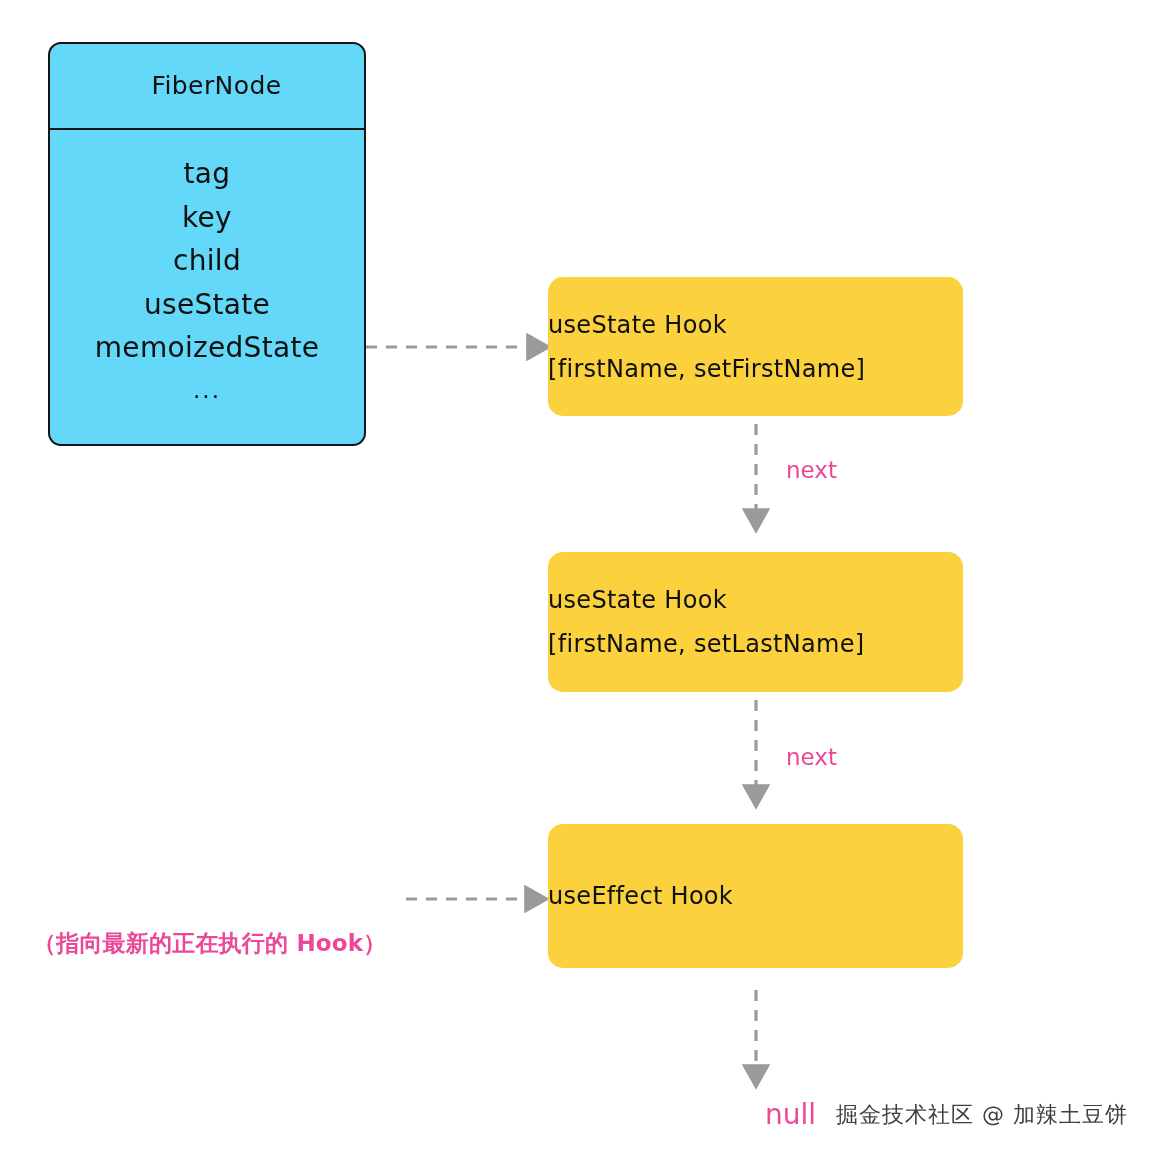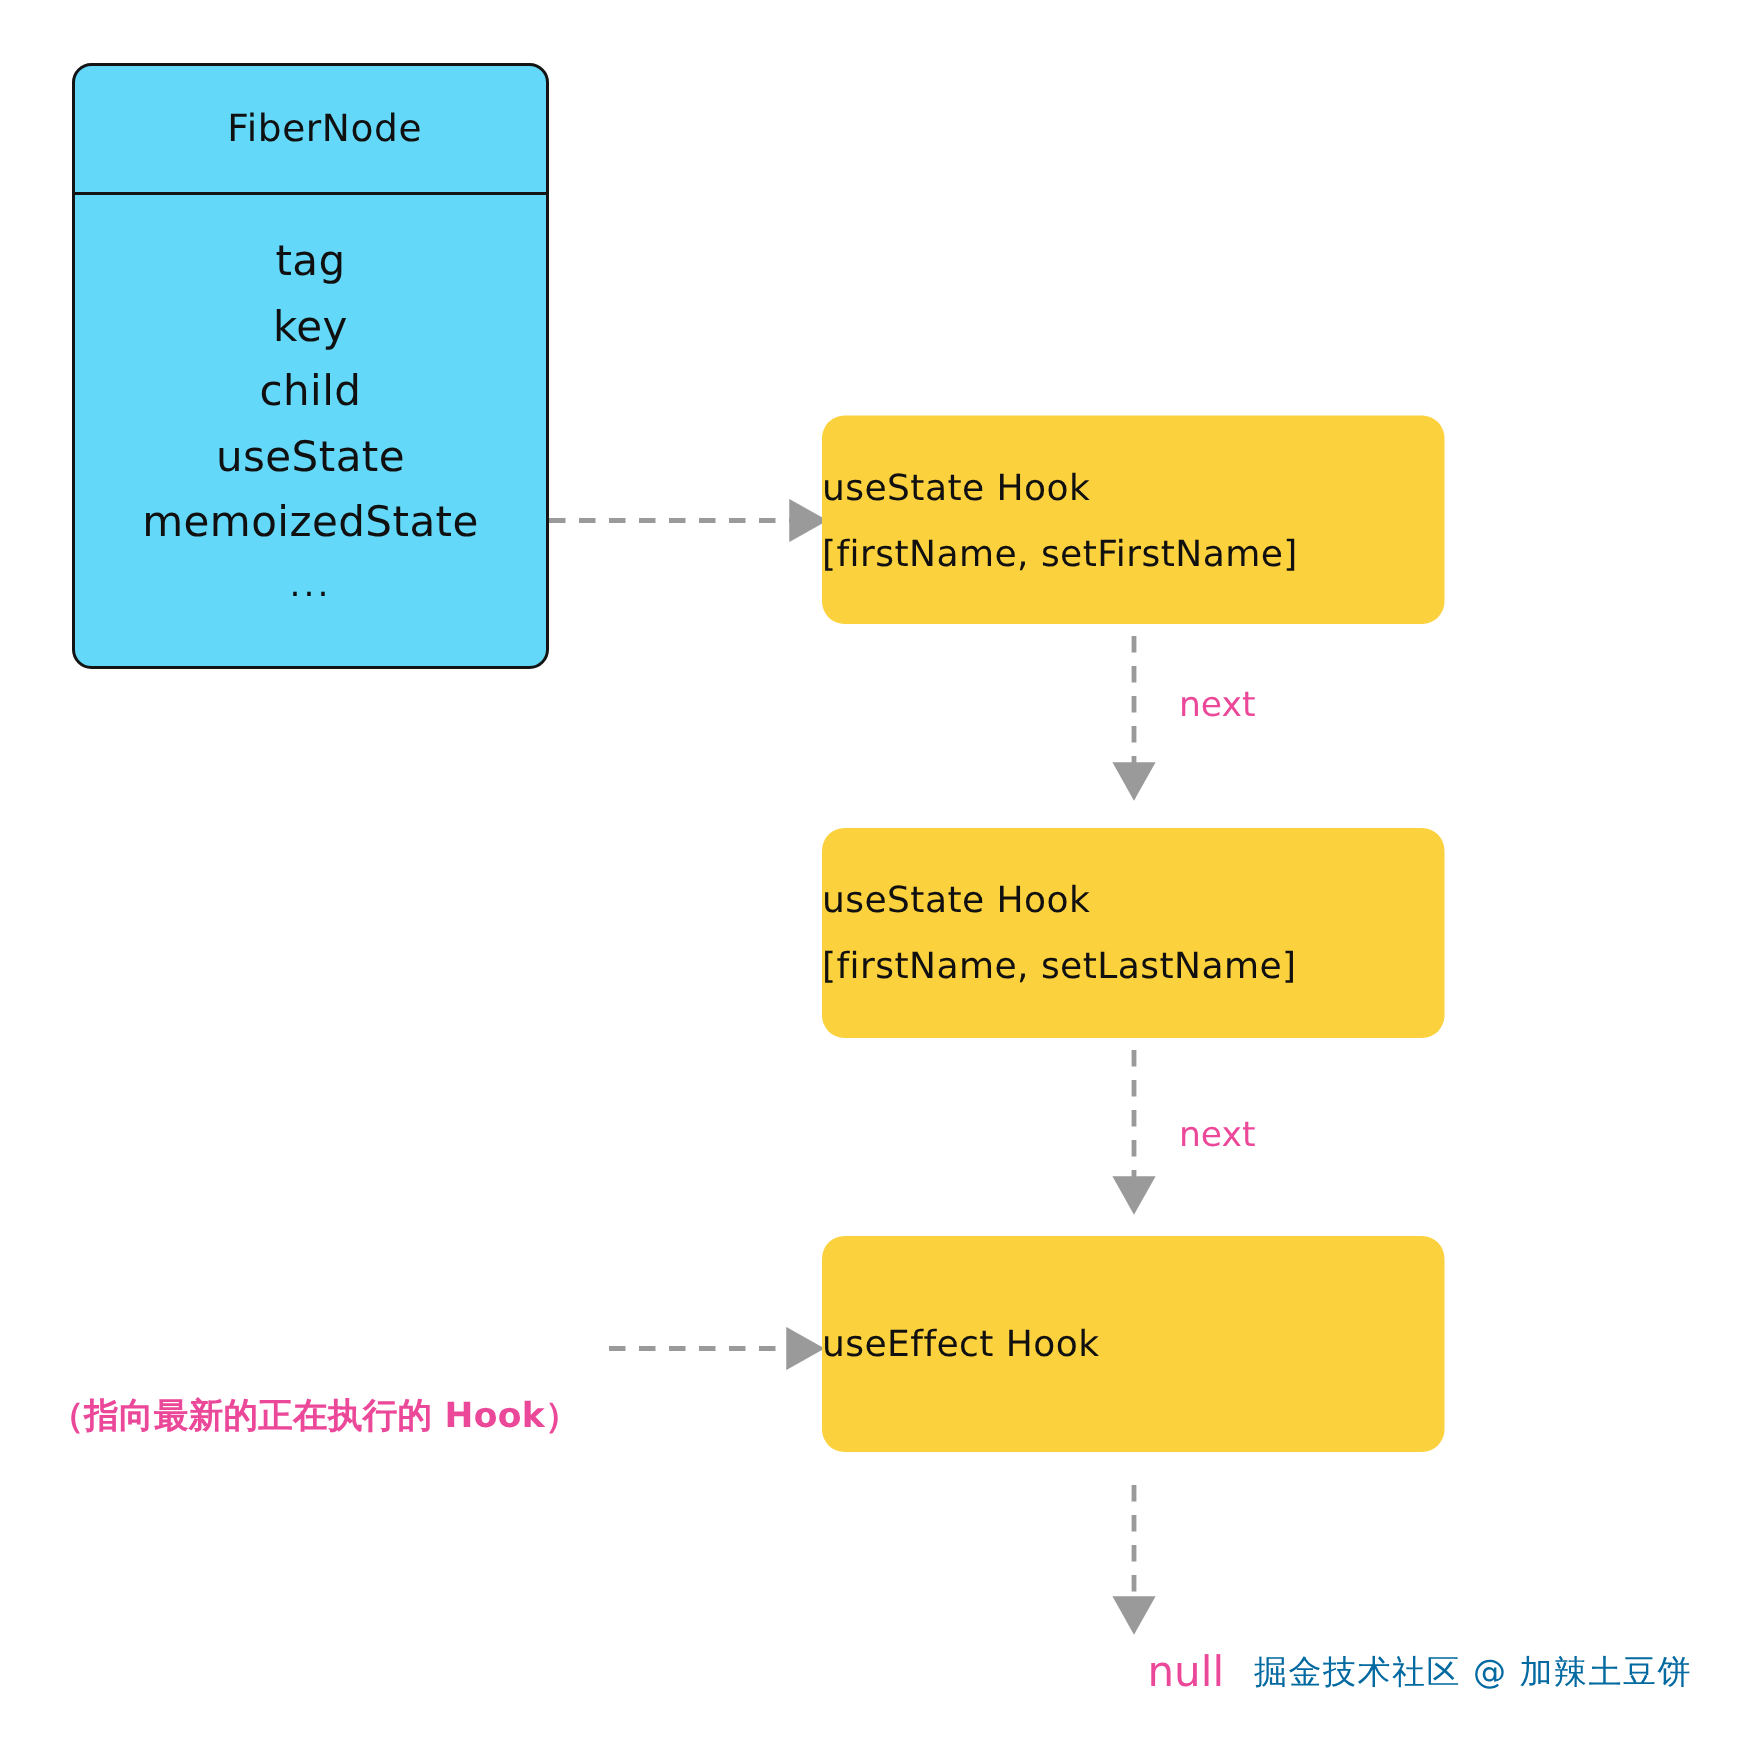--- a/index.html
+++ b/index.html
@@ -121,21 +121,21 @@
     left: 33px;
     top: 928px;
     font-size: 23px;
     letter-spacing: 0.2px;
     font-weight: bold;
   }
   #watermark {
     left: 836px;
     top: 1100px;
     font-size: 22px;
-    color: #0369a1;
+    color: #404040;
     letter-spacing: 1px;
   }
 </style>
 </head>
 <body>
 
 <div id="canvas">
 
   <svg id="arrow-layer" viewBox="0 0 1176 1160" xmlns="http://www.w3.org/2000/svg">
     <defs>

